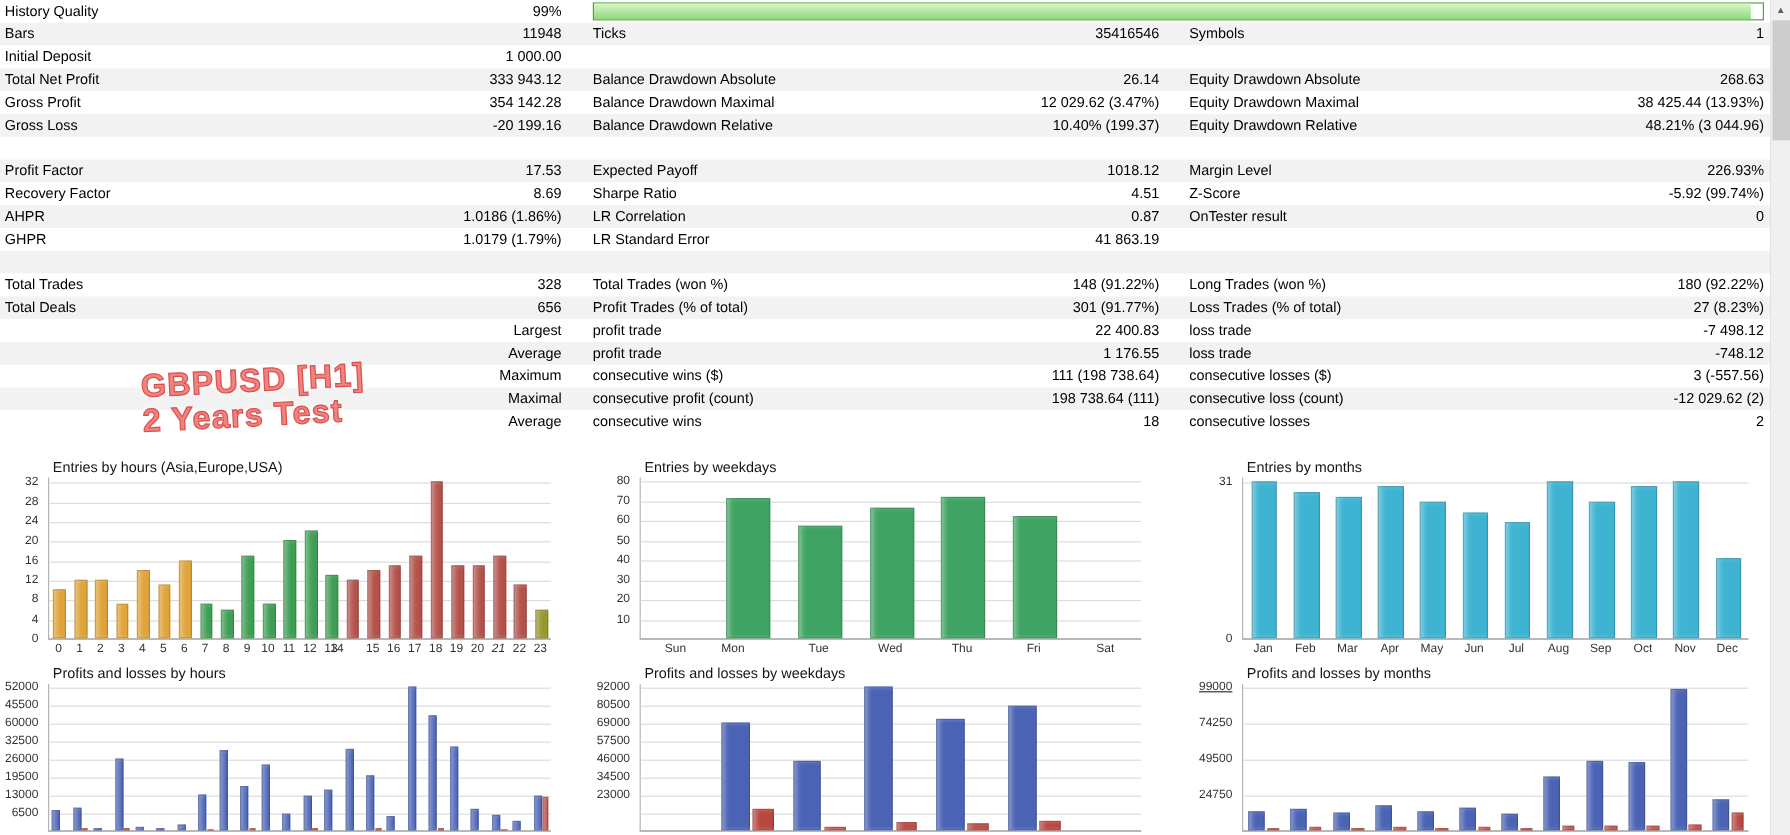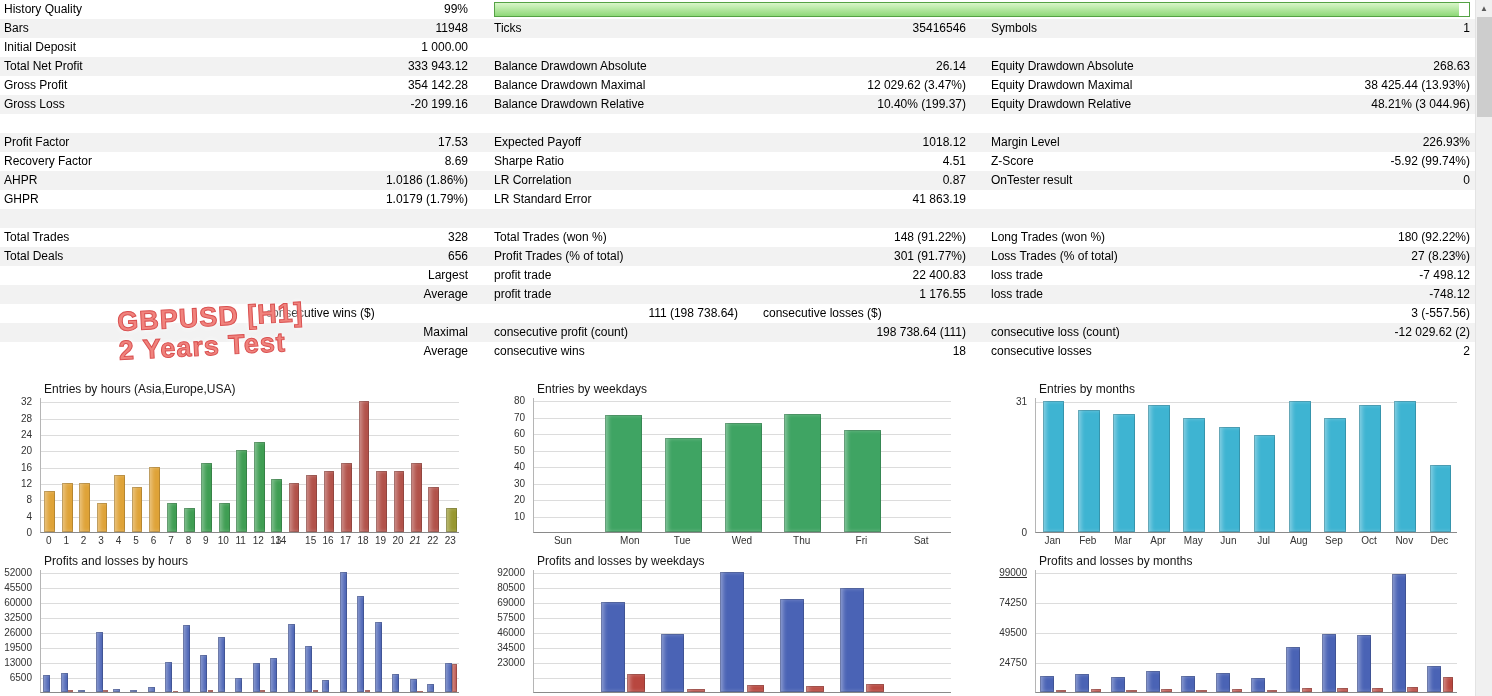--- a/index.html
+++ b/index.html
@@ -211,20 +211,21 @@
           <div class="t-v1">Average</div>
           <div class="t-sp1"></div>
           <div class="t-l2">profit trade</div>
           <div class="t-v2">1 176.55</div>
           <div class="t-sp2"></div>
           <div class="t-l3">loss trade</div>
           <div class="t-v3">-748.12</div>
         </div>
         <div class="t-row">
           <div class="t-l1"></div>
+          <div class="t-v1">Maximum</div>
           <div class="t-sp1"></div>
           <div class="t-l2">consecutive wins ($)</div>
           <div class="t-v2">111 (198 738.64)</div>
           <div class="t-sp2"></div>
           <div class="t-l3">consecutive losses ($)</div>
           <div class="t-v3">3 (-557.56)</div>
         </div>
         <div class="t-row alt">
           <div class="t-l1"></div>
           <div class="t-v1">Maximal</div>
@@ -349,21 +350,21 @@
         <div class="gridline" style="top: 19.8px;"></div>
         <div class="gridline" style="top: 3.3px;"></div>
         <div class="bar" style="left: 71.1px; width: 37px; height: 116.9px; background: rgb(63, 164, 99);"></div>
         <div class="bar" style="left: 130.8px; width: 37px; height: 93.8px; background: rgb(63, 164, 99);"></div>
         <div class="bar" style="left: 190.5px; width: 37px; height: 108.7px; background: rgb(63, 164, 99);"></div>
         <div class="bar" style="left: 250.2px; width: 37px; height: 118.5px; background: rgb(63, 164, 99);"></div>
         <div class="bar" style="left: 309.9px; width: 37px; height: 102.1px; background: rgb(63, 164, 99);"></div>
       </div>
     <div class="c-xlabels">
         <div class="xlab" style="left: 0px; width: 59.7px;">Sun</div>
-        <div class="xlab" style="left: 67px; width: 59.7px;">Mon</div>
+        <div class="xlab" style="left: 48px; width: 59.7px;">Mon</div>
         <div class="xlab" style="left: 119.4px; width: 59.7px;">Tue</div>
         <div class="xlab" style="left: 179.1px; width: 59.7px;">Wed</div>
         <div class="xlab" style="left: 238.9px; width: 59.7px;">Thu</div>
         <div class="xlab" style="left: 298.6px; width: 59.7px;">Fri</div>
         <div class="xlab" style="left: 358.3px; width: 59.7px;">Sat</div>
       </div>
   </div>
   <div class="chart" id="c2">
     <div class="c-title">Entries by months</div>
     <div class="c-ylabels">

